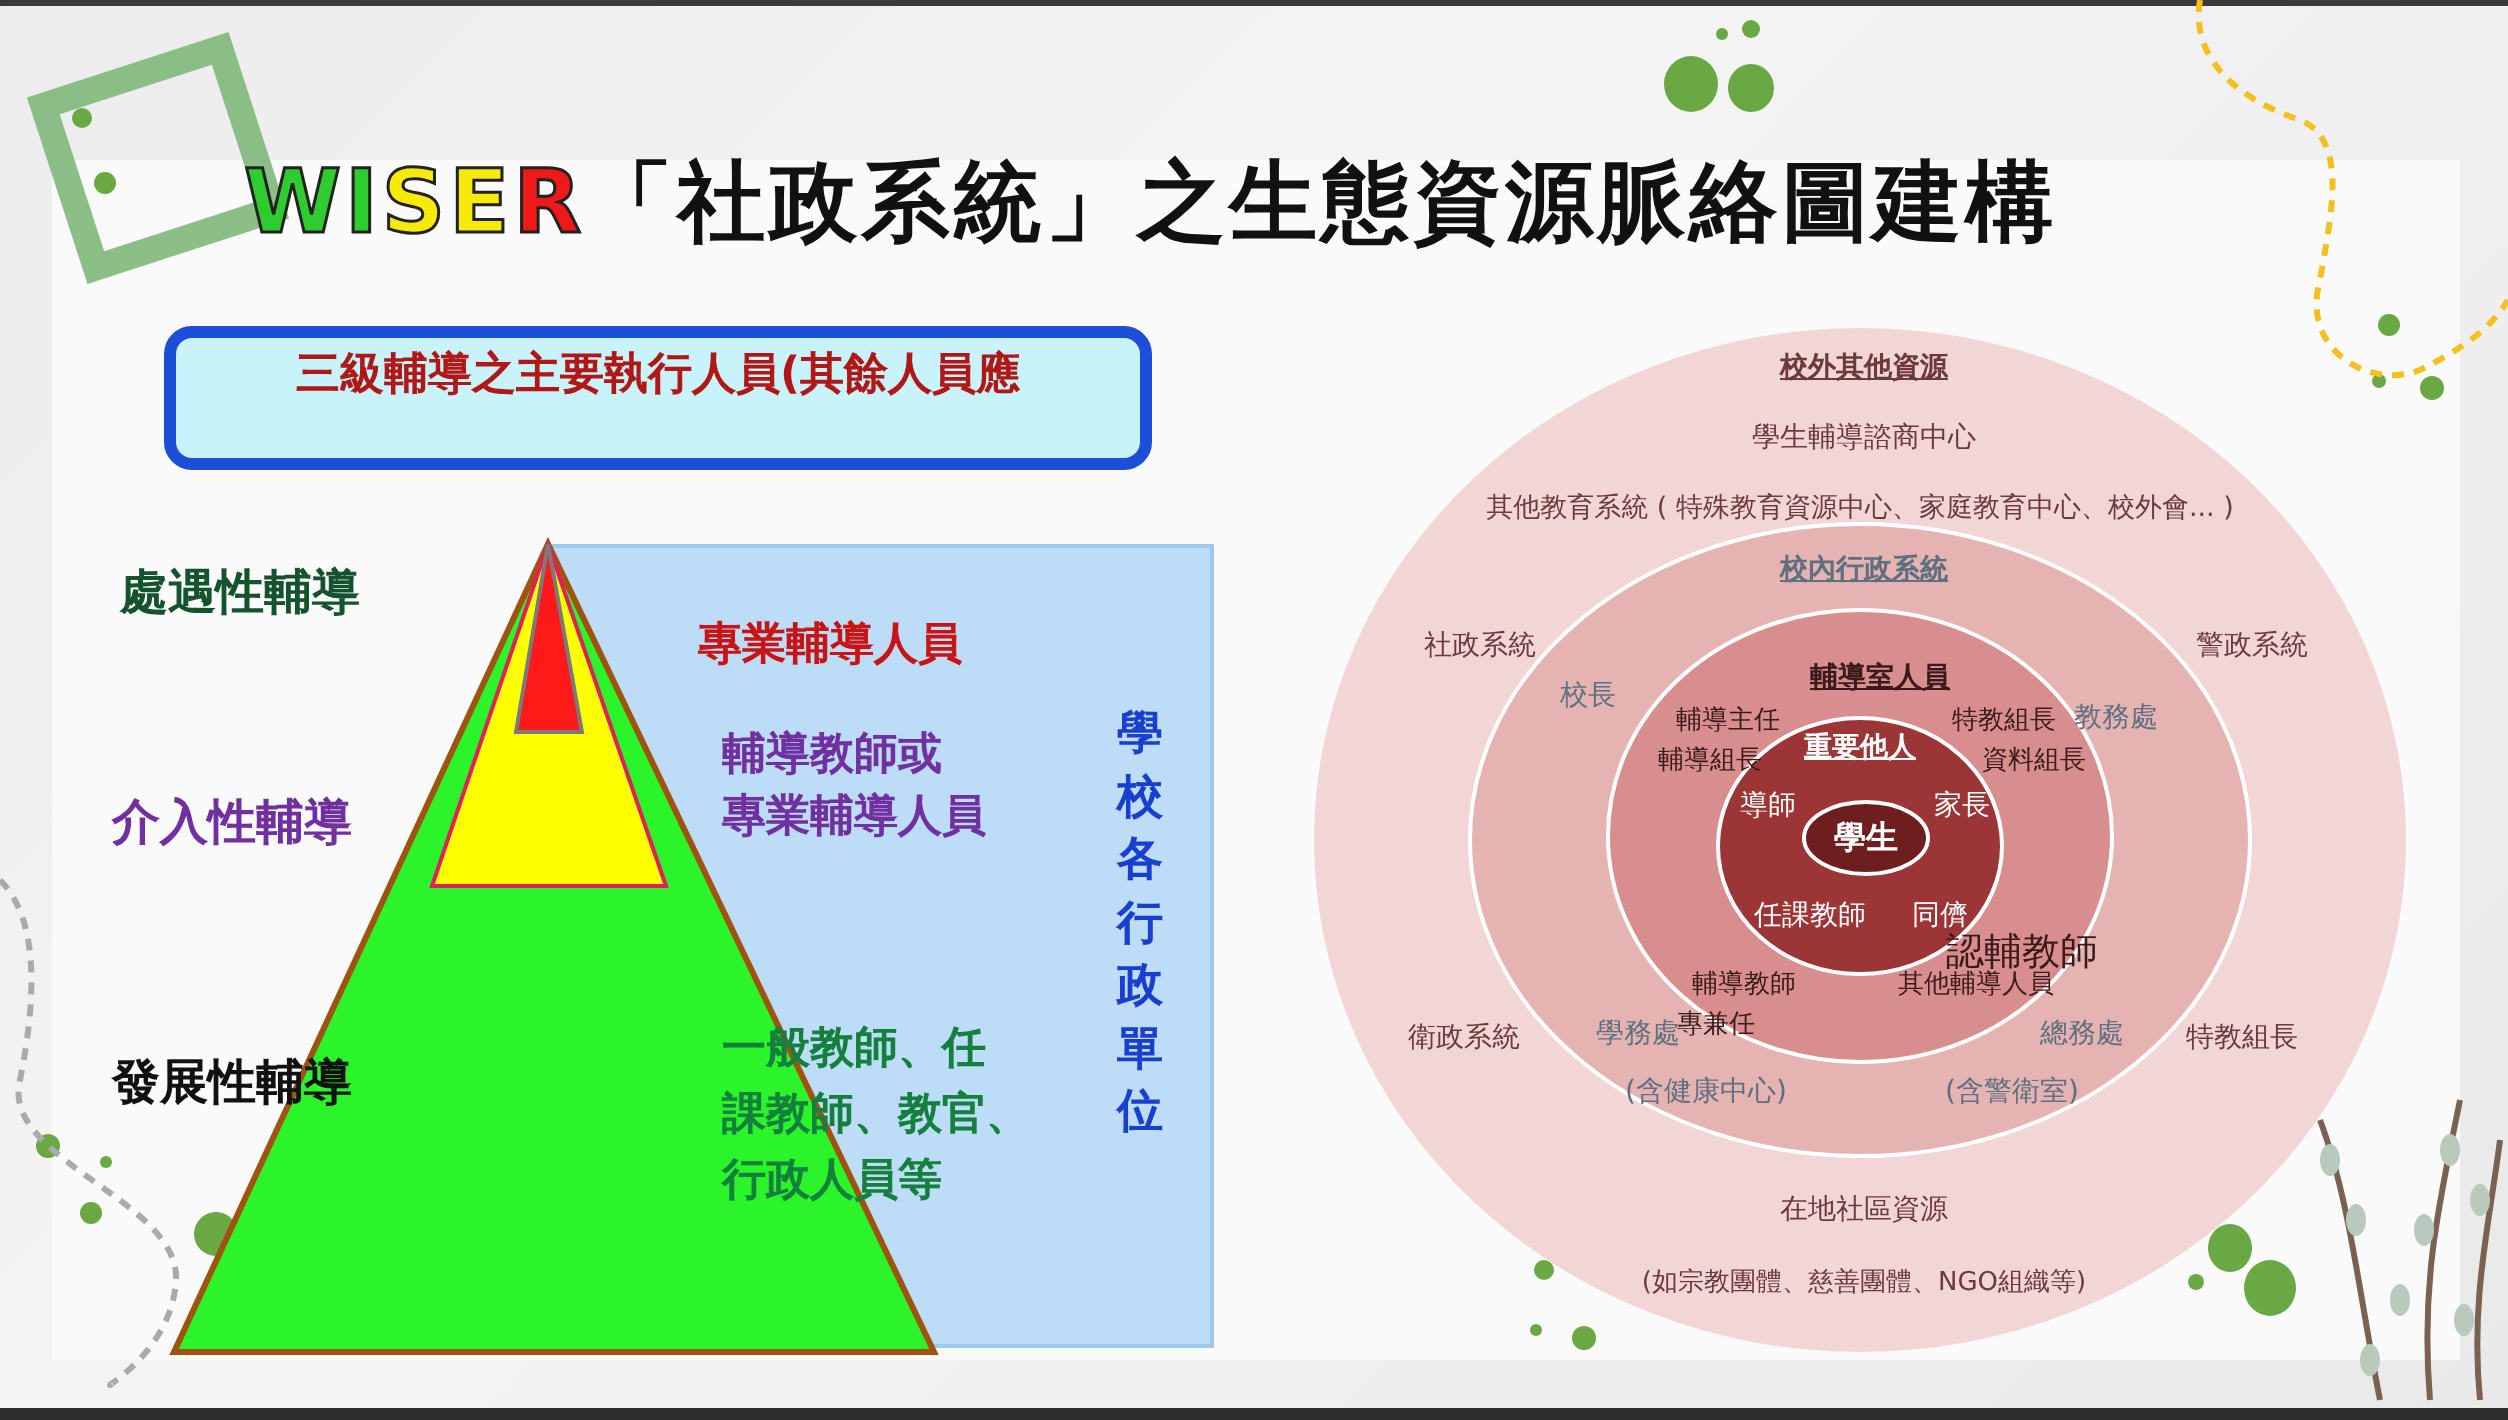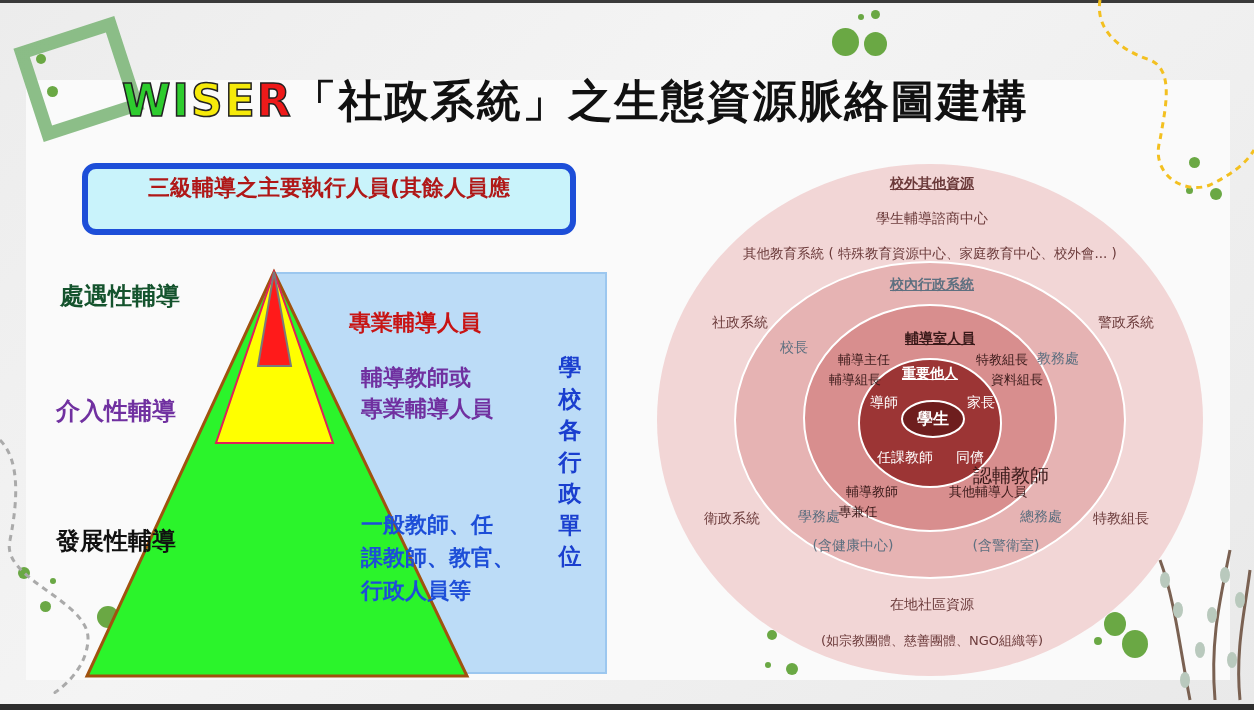--- a/index.html
+++ b/index.html
@@ -96,21 +96,21 @@
 
 <div class="lvl" style="left:60px;top:280px;color:#14532d;">處遇性輔導</div>
 <div class="lvl" style="left:56px;top:395px;color:#7030a0;">介入性輔導</div>
 <div class="lvl" style="left:56px;top:525px;color:#111;">發展性輔導</div>
 
 <div class="role" style="left:349px;top:307px;color:#c81414;">專業輔導人員</div>
 <div class="role" style="left:361px;top:362px;color:#7030a0;">
   <div>輔導教師或</div>
   <div>專業輔導人員</div>
 </div>
-<div class="role" style="left:361px;top:508px;color:#1d4ed8;line-height:33px;">
+<div class="role" style="left:361px;top:508px;color:#15803d;line-height:33px;">
   <div>一般教師、任</div>
   <div>課教師、教官、</div>
   <div>行政人員等</div>
 </div>
 
 <div class="vert">
   <div>學</div>
   <div>校</div>
   <div>各</div>
   <div>行</div>

